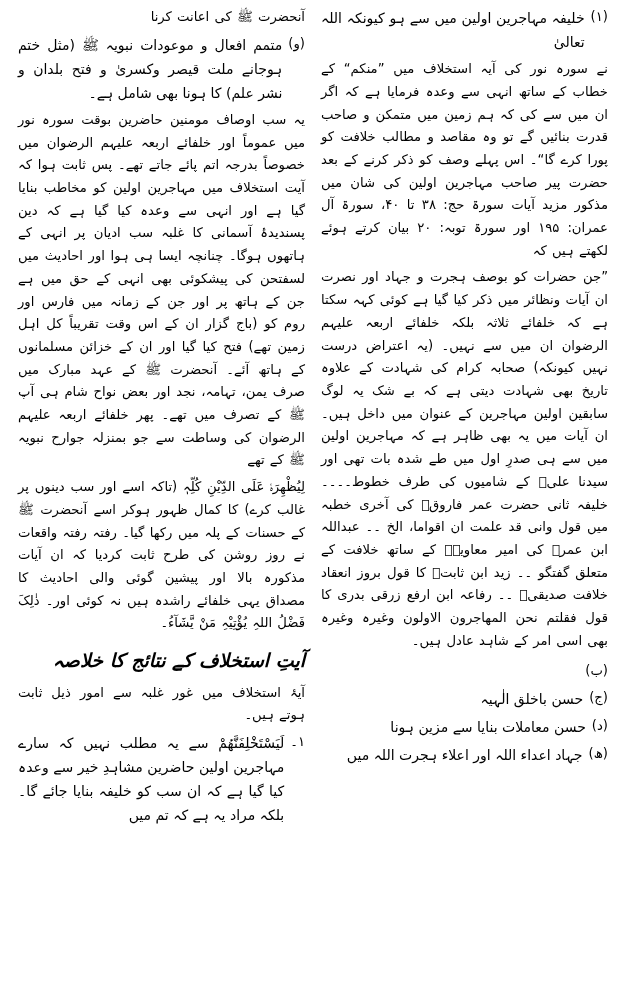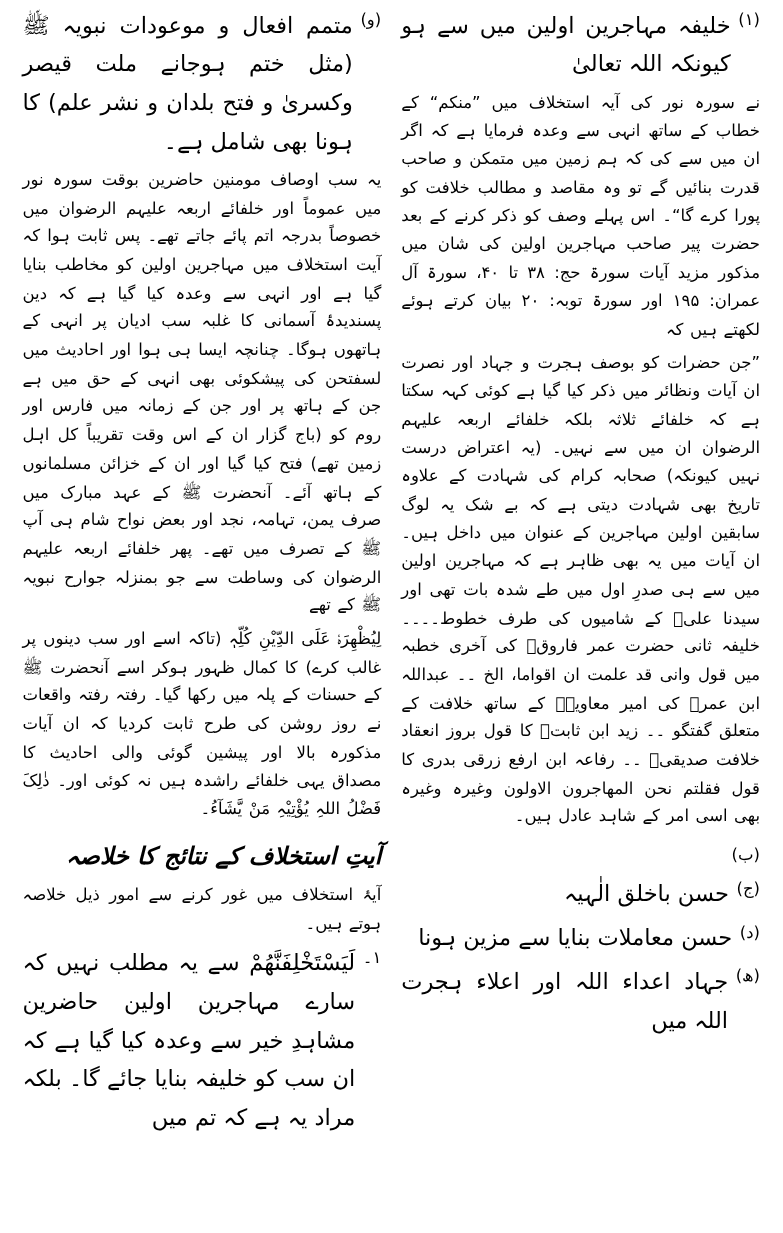--- a/index.html
+++ b/index.html
@@ -51,21 +51,21 @@
     margin: 0 0 4px 0;
   }
   .marker {
     flex: 0 0 auto;
     font-size: 13.2px;
     line-height: 1.72;
     white-space: nowrap;
   }
   .marker-body {
     flex: 1 1 auto;
-    font-size: 18px;
+    font-size: 14px;
     line-height: 1.72;
     text-align: justify;
     text-align-last: right;
   }
   .heading {
     font-size: 19px;
     font-weight: bold;
     text-align: center;
     margin: 10px 0 6px 0;
     line-height: 1.6;
@@ -107,33 +107,34 @@
 
     <div class="marker-line">
       <span class="marker">(ھ)</span>
       <span class="marker-body">جہاد اعداء اللہ اور اعلاء ہجرت اللہ میں</span>
     </div>
 
   </div>
 
   <div class="col left">
 
+    <p class="para">آنحضرت ﷺ کی اعانت کرنا</p>
 
     <div class="marker-line">
       <span class="marker">(و)</span>
       <span class="marker-body">متمم افعال و موعودات نبویہ ﷺ (مثل ختم ہوجانے ملت قیصر وکسریٰ و فتح بلدان و نشر علم) کا ہونا بھی شامل ہے۔</span>
     </div>
 
     <p class="para">یہ سب اوصاف مومنین حاضرین بوقت سورہ نور میں عموماً اور خلفائے اربعہ علیہم الرضوان میں خصوصاً بدرجہ اتم پائے جاتے تھے۔ پس ثابت ہوا کہ آیت استخلاف میں مہاجرین اولین کو مخاطب بنایا گیا ہے اور انہی سے وعدہ کیا گیا ہے کہ دین پسندیدۂ آسمانی کا غلبہ سب ادیان پر انہی کے ہاتھوں ہوگا۔ چنانچہ ایسا ہی ہوا اور احادیث میں لسفتحن کی پیشکوئی بھی انہی کے حق میں ہے جن کے ہاتھ پر اور جن کے زمانہ میں فارس اور روم کو (باج گزار ان کے اس وقت تقریباً کل اہل زمین تھے) فتح کیا گیا اور ان کے خزائن مسلمانوں کے ہاتھ آئے۔ آنحضرت ﷺ کے عہد مبارک میں صرف یمن، تہامہ، نجد اور بعض نواح شام ہی آپ ﷺ کے تصرف میں تھے۔ پھر خلفائے اربعہ علیہم الرضوان کی وساطت سے جو بمنزلہ جوارح نبویہ ﷺ کے تھے</p>
 
     <p class="para">لِیُظْھِرَہٗ عَلَی الدِّیْنِ کُلِّہٖ (تاکہ اسے اور سب دینوں پر غالب کرے) کا کمال ظہور ہوکر اسے آنحضرت ﷺ کے حسنات کے پلہ میں رکھا گیا۔ رفتہ رفتہ واقعات نے روز روشن کی طرح ثابت کردیا کہ ان آیات مذکورہ بالا اور پیشین گوئی والی احادیث کا مصداق یہی خلفائے راشدہ ہیں نہ کوئی اور۔ ذٰلِکَ فَضْلُ اللہِ یُؤْتِیْہِ مَنْ یَّشَآءُ۔</p>
 
     <h2 class="heading">آیتِ استخلاف کے نتائج کا خلاصہ</h2>
 
-    <p class="para">آیۂ استخلاف میں غور کرنے سے امور ذیل خلاصہ ہوتے ہیں۔</p>
+    <p class="para">آیۂ استخلاف میں غور غلبہ سے امور ذیل ثابت ہوتے ہیں۔</p>
 
     <div class="marker-line">
       <span class="marker">۱۔</span>
       <span class="marker-body">لَیَسْتَخْلِفَنَّھُمْ سے یہ مطلب نہیں کہ سارے مہاجرین اولین حاضرین مشاہدِ خیر سے وعدہ کیا گیا ہے کہ ان سب کو خلیفہ بنایا جائے گا۔ بلکہ مراد یہ ہے کہ تم میں</span>
     </div>
 
   </div>
 
 </div>
 

